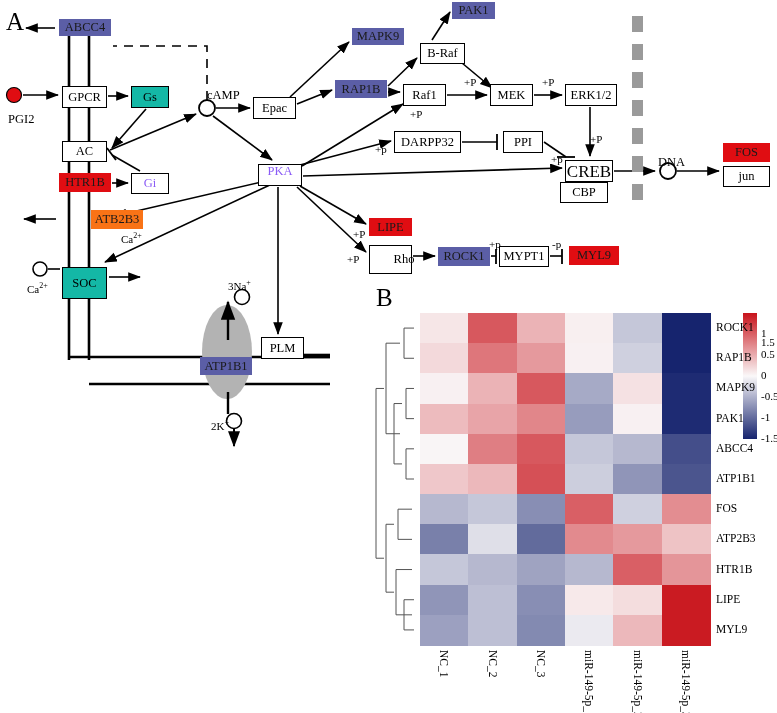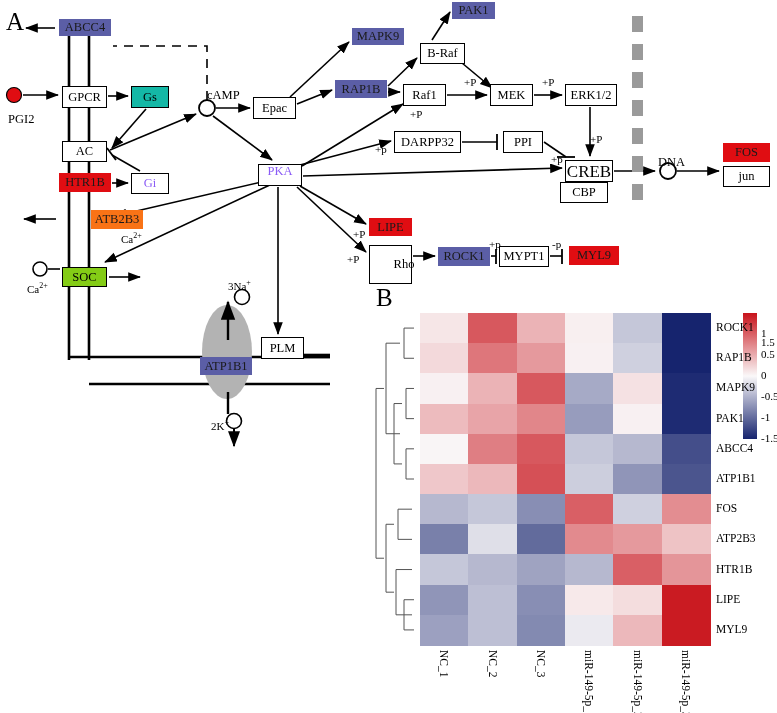--- a/index.html
+++ b/index.html
@@ -169,21 +169,21 @@
       </div>
       <div class="node" style="position: absolute; left: 59px; top: 173px; width: 52px; height: 19px; background: rgb(224, 13, 18); border: 0px; display: flex; align-items: center; justify-content: center; color: rgb(26, 26, 26); font-size: 12.5px; line-height: 1; box-sizing: border-box; white-space: nowrap;">
         <span>HTR1B</span>
       </div>
       <div class="node" style="position: absolute; left: 131px; top: 173px; width: 38px; height: 21px; background: rgb(255, 255, 255); border: 1.6px solid rgb(0, 0, 0); display: flex; align-items: center; justify-content: center; color: #8b5cf6; font-size: 12.5px; line-height: 1; box-sizing: border-box; white-space: nowrap;">
         <span>Gi</span>
       </div>
       <div class="node" style="position: absolute; left: 59px; top: 210px; width: 52px; height: 19px; background: #f97316; border: 0px; display: flex; align-items: center; justify-content: center; color: rgb(26, 26, 26); font-size: 12.5px; line-height: 1; box-sizing: border-box; white-space: nowrap; margin-left: 32px;">
         <span>ATB2B3</span>
       </div>
-      <div class="node" style="position: absolute; left: 62px; top: 267px; width: 45px; height: 20px; background: #84cc16; border: 1.6px solid rgb(0, 0, 0); display: flex; align-items: center; justify-content: center; color: rgb(0, 0, 0); font-size: 12.5px; line-height: 1; box-sizing: border-box; white-space: nowrap;">
+      <div class="node" style="position: absolute; left: 62px; top: 267px; width: 45px; height: 32px; background: #14b8a6; border: 1.6px solid rgb(0, 0, 0); display: flex; align-items: center; justify-content: center; color: rgb(0, 0, 0); font-size: 12.5px; line-height: 1; box-sizing: border-box; white-space: nowrap;">
         <span>SOC</span>
       </div>
       <div class="node" style="position: absolute; left: 207px; top: 88px; font-size: 12.5px; white-space: nowrap;"><span>cAMP</span></div>
       <div class="node" style="position: absolute; left: 253px; top: 97px; width: 43px; height: 22px; background: rgb(255, 255, 255); border: 1.6px solid rgb(0, 0, 0); display: flex; align-items: center; justify-content: center; color: rgb(0, 0, 0); font-size: 12.5px; line-height: 1; box-sizing: border-box; white-space: nowrap;">
         <span>Epac</span>
       </div>
       <div class="node" style="position: absolute; left: 258px; top: 164px; width: 44px; height: 22px; background: rgb(255, 255, 255); border: 1.6px solid rgb(0, 0, 0); display: flex; justify-content: center; color: #8b5cf6; font-size: 12.5px; line-height: 1; box-sizing: border-box; white-space: nowrap; font-family: Liberation Serif, serif;">
         <span>PKA</span>
       </div>
       <div class="node" style="position: absolute; left: 352px; top: 28px; width: 52px; height: 17px; background: rgb(91, 94, 166); border: 0px; display: flex; align-items: center; justify-content: center; color: rgb(26, 26, 26); font-size: 12.5px; line-height: 1; box-sizing: border-box; white-space: nowrap;">
@@ -222,21 +222,21 @@
       <div class="node" style="position: absolute; left: 658px; top: 155px; font-size: 12.5px; white-space: nowrap;"><span>DNA</span></div>
       <div class="node" style="position: absolute; left: 723px; top: 143px; width: 47px; height: 19px; background: rgb(224, 13, 18); border: 0px; display: flex; align-items: center; justify-content: center; color: rgb(26, 26, 26); font-size: 12.5px; line-height: 1; box-sizing: border-box; white-space: nowrap;">
         <span>FOS</span>
       </div>
       <div class="node" style="position: absolute; left: 723px; top: 166px; width: 47px; height: 21px; background: rgb(255, 255, 255); border: 1.6px solid rgb(0, 0, 0); display: flex; align-items: center; justify-content: center; color: rgb(0, 0, 0); font-size: 12.5px; line-height: 1; box-sizing: border-box; white-space: nowrap;">
         <span>jun</span>
       </div>
       <div class="node" style="position: absolute; left: 369px; top: 218px; width: 43px; height: 18px; background: rgb(224, 13, 18); border: 0px; display: flex; align-items: center; justify-content: center; color: rgb(26, 26, 26); font-size: 12.5px; line-height: 1; box-sizing: border-box; white-space: nowrap;">
         <span>LIPE</span>
       </div>
-      <div class="node" style="position: absolute; left: 369px; top: 245px; width: 43px; height: 39px; background: rgb(255, 255, 255); border: 1.6px solid rgb(0, 0, 0); display: flex; align-items: center; justify-content: center; color: rgb(0, 0, 0); font-size: 12.5px; line-height: 1; box-sizing: border-box; white-space: nowrap; padding-left: 27px;">
+      <div class="node" style="position: absolute; left: 369px; top: 245px; width: 43px; height: 29px; background: rgb(255, 255, 255); border: 1.6px solid rgb(0, 0, 0); display: flex; align-items: center; justify-content: center; color: rgb(0, 0, 0); font-size: 12.5px; line-height: 1; box-sizing: border-box; white-space: nowrap; padding-left: 27px;">
         <span>Rho</span>
       </div>
       <div class="node" style="position: absolute; left: 438px; top: 247px; width: 52px; height: 19px; background: rgb(91, 94, 166); border: 0px; display: flex; align-items: center; justify-content: center; color: rgb(26, 26, 26); font-size: 12.5px; line-height: 1; box-sizing: border-box; white-space: nowrap;">
         <span>ROCK1</span>
       </div>
       <div class="node" style="position: absolute; left: 499px; top: 246px; width: 50px; height: 21px; background: rgb(255, 255, 255); border: 1.6px solid rgb(0, 0, 0); display: flex; align-items: center; justify-content: center; color: rgb(0, 0, 0); font-size: 12.5px; line-height: 1; box-sizing: border-box; white-space: nowrap;">
         <span>MYPT1</span>
       </div>
       <div class="node" style="position: absolute; left: 569px; top: 246px; width: 50px; height: 19px; background: rgb(224, 13, 18); border: 0px; display: flex; align-items: center; justify-content: center; color: rgb(26, 26, 26); font-size: 12.5px; line-height: 1; box-sizing: border-box; white-space: nowrap;">
         <span>MYL9</span>

